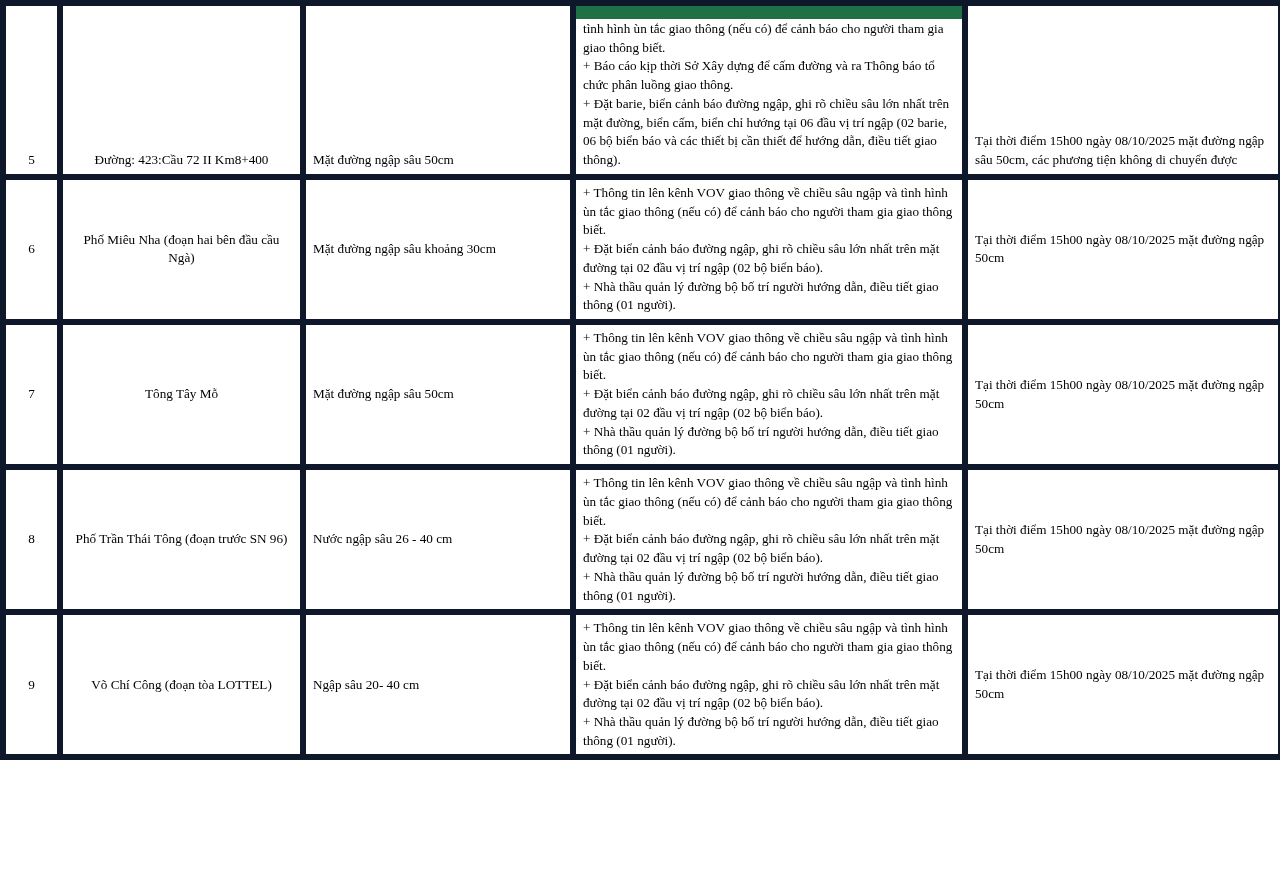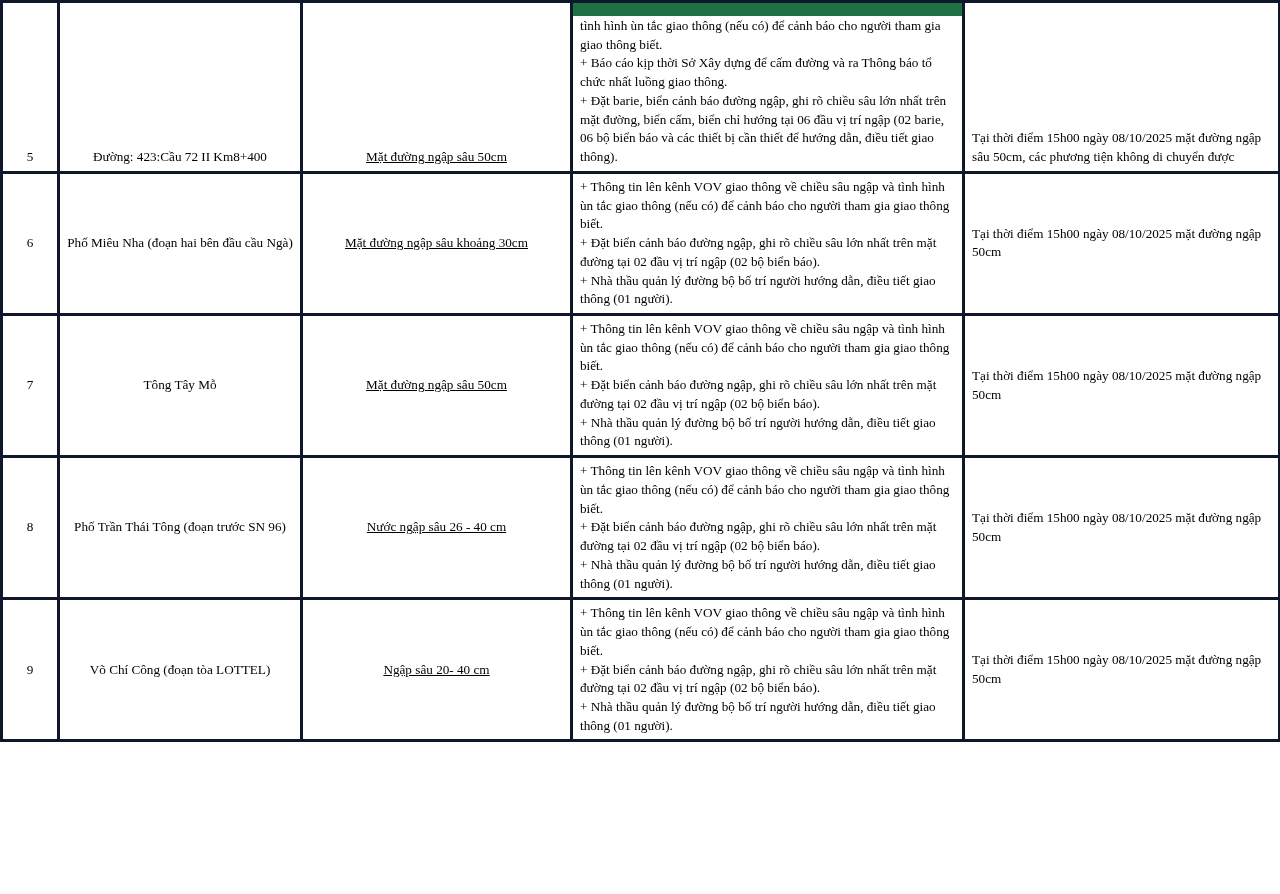--- a/index.html
+++ b/index.html
@@ -26,42 +26,41 @@
     width: 1280px;
     margin: 0;
     padding: 0;
   }
   table.flood-table col.c-idx   { width: 57px; }
   table.flood-table col.c-loc   { width: 243px; }
   table.flood-table col.c-depth { width: 270px; }
   table.flood-table col.c-meas  { width: 392px; }
   table.flood-table col.c-note  { width: 316px; }
   table.flood-table td {
-    border: 3px solid #0f172a;
+    border: 6px solid #0f172a;
     vertical-align: middle;
     font-size: 13.2px;
     line-height: 1.42;
     padding: 4px 7px;
     box-sizing: border-box;
   }
   td.idx {
     text-align: center;
     font-size: 13.5px;
   }
   td.loc {
     text-align: center;
     padding-left: 10px;
     padding-right: 10px;
     margin-top: 8px;
   }
   td.depth {
-    text-align: center;
+    text-align: left;
     padding-left: 10px;
     padding-right: 10px;
-    text-decoration: underline;
   }
   td.meas {
     text-align: left;
     padding-left: 9px;
     padding-right: 10px;
   }
   td.note {
     text-align: left;
     padding-left: 12px;
     padding-right: 12px;
@@ -98,21 +97,21 @@
       <col class="c-note">
     </colgroup>
     <tbody>
       <tr class="row-clipped">
         <td class="idx">5</td>
         <td class="loc">Đường: 423:Cầu 72 II Km8+400</td>
         <td class="depth">Mặt đường ngập sâu 50cm</td>
         <td class="meas">
           <span class="selected-fill">&nbsp;</span>
           <span class="meas-line">tình hình ùn tắc giao thông (nếu có) để cảnh báo cho người tham gia giao thông biết.</span>
-          <span class="meas-line">+ Báo cáo kịp thời Sở Xây dựng để cấm đường và ra Thông báo tổ chức nhất luồng giao thông.</span>
+          <span class="meas-line">+ Báo cáo kịp thời Sở Xây dựng để cấm đường và ra Thông báo tổ chức phân luồng giao thông.</span>
           <span class="meas-line">+ Đặt barie, biển cảnh báo đường ngập, ghi rõ chiều sâu lớn nhất trên mặt đường, biển cấm, biển chỉ hướng tại 06 đầu vị trí ngập (02 barie, 06 bộ biển báo và các thiết bị cần thiết để hướng dẫn, điều tiết giao thông).</span>
         </td>
         <td class="note">Tại thời điểm 15h00 ngày 08/10/2025 mặt đường ngập sâu 50cm, các phương tiện không di chuyển được</td>
       </tr>
 
       <tr>
         <td class="idx">6</td>
         <td class="loc">Phố Miêu Nha (đoạn hai bên đầu cầu Ngà)</td>
         <td class="depth">Mặt đường ngập sâu khoảng 30cm</td>
         <td class="meas">

